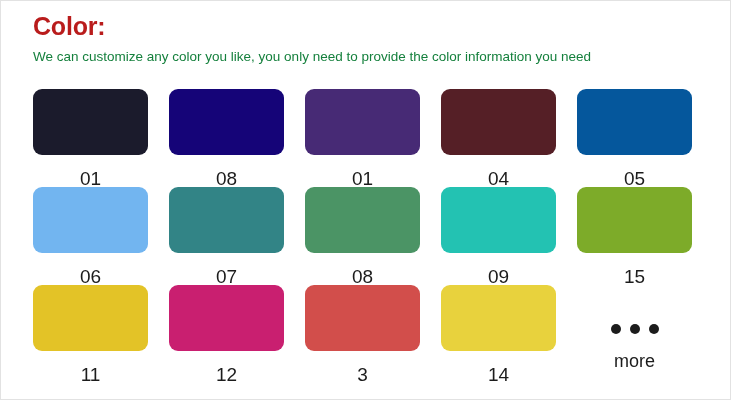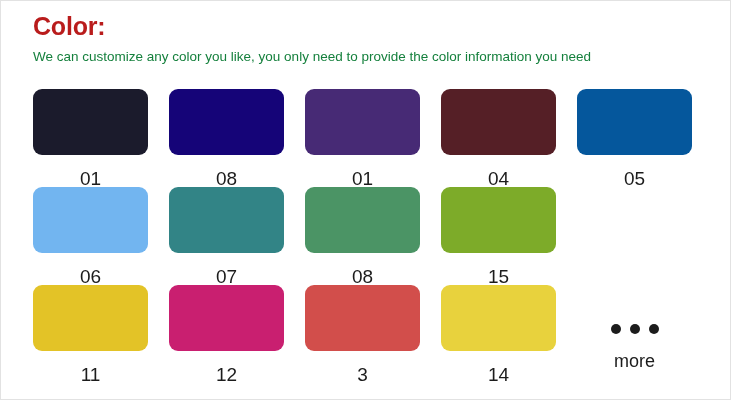--- a/index.html
+++ b/index.html
@@ -146,20 +146,24 @@
       </div>
       <div class="cell">
         <span class="swatch" style="background-color: rgb(50, 132, 134);"></span>
         <span class="swatch-label">07</span>
       </div>
       <div class="cell">
         <span class="swatch" style="background-color: rgb(75, 148, 101);"></span>
         <span class="swatch-label">08</span>
       </div>
       <div class="cell">
+        <span class="swatch" style="background-color: rgb(35, 194, 178);"></span>
+        <span class="swatch-label">09</span>
+      </div>
+      <div class="cell">
         <span class="swatch" style="background-color: rgb(125, 171, 41);"></span>
         <span class="swatch-label">15</span>
       </div>
     </div>
 
     <div class="row">
       <div class="cell">
         <span class="swatch" style="background-color: rgb(227, 195, 39);"></span>
         <span class="swatch-label">11</span>
       </div>

